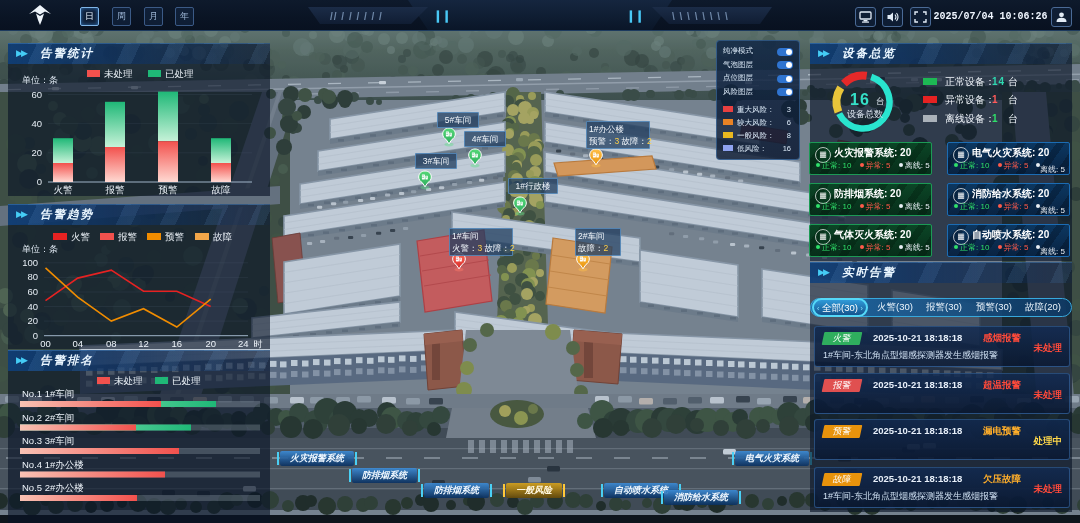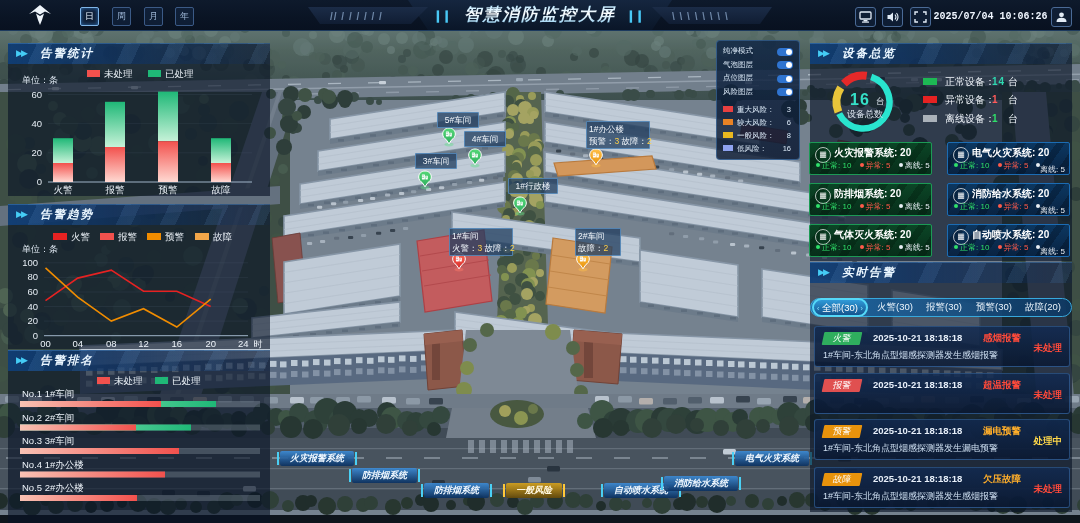--- a/index.html
+++ b/index.html
@@ -1999,21 +1999,21 @@
 <div class="sysbtn" style="left:280px;top:451px">火灾报警系统</div>
 
 <div class="sysbtn" style="left:352px;top:468px">防排烟系统</div>
 
 <div class="sysbtn" style="left:424px;top:483px">防排烟系统</div>
 
 <div class="sysbtn org" style="left:506px;top:483px">一般风险</div>
 
 <div class="sysbtn" style="left:604px;top:483px">自动喷水系统</div>
 
-<div class="sysbtn" style="left:664px;top:476px">消防给水系统</div>
+<div class="sysbtn" style="left:664px;top:490px">消防给水系统</div>
 
 <div class="sysbtn" style="left:735px;top:451px">电气火灾系统</div>
 
   <div id="header">
 
     <svg class="abs" style="left:28px;top:4px" width="24" height="22" viewBox="0 0 24 22">
       <path d="M12 1 L23 10 L17 7.5 L12 10.5 L7 7.5 L1 10 Z" fill="#eef4fa"></path>
       <path d="M12 12 L16 9.5 L14 16 L12 21 L10 16 L8 9.5 Z" fill="#eef4fa"></path>
     </svg>
 
@@ -2022,21 +2022,20 @@
     <div class="hbtn" style="left:144px">月</div>
     <div class="hbtn" style="left:175px">年</div>
 
     <div class="titleplate"></div>
     <div class="wing l"></div>
       <div class="wing r"></div>
     <div class="slash" style="left:330px">// / / / / / /</div>
     <div class="slash" style="left:672px">\ \ \ \ \ \ \ \</div>
     <div class="slash" style="left:437px;color:#49c8f5">▎▎</div>
     <div class="slash" style="left:630px;color:#49c8f5">▎▎</div>
-    <div id="title">智慧消防监控大屏</div>
 
     <div class="rbtn" style="left:855px"><svg width="13" height="12" viewBox="0 0 13 12" style="margin-top:3px">
           <rect x="1" y="1" width="11" height="7" rx="1" fill="none" stroke="#e2ecf6" stroke-width="1.3"></rect>
           <rect x="4.5" y="9" width="4" height="1.5" fill="#e2ecf6"></rect>
           <rect x="3" y="10.5" width="7" height="1.2" fill="#e2ecf6"></rect>
         </svg></div>
     <div class="rbtn" style="left:882px"><svg width="13" height="12" viewBox="0 0 13 12" style="margin-top:3px">
           <path d="M1.5 4 L4 4 L7 1.5 L7 10.5 L4 8 L1.5 8 Z" fill="#e2ecf6"></path>
           <path d="M9 3.5 Q11 6 9 8.5" stroke="#e2ecf6" stroke-width="1.1" fill="none"></path>
           <path d="M10.5 2 Q13.5 6 10.5 10" stroke="#e2ecf6" stroke-width="1.1" fill="none"></path>
@@ -2311,21 +2310,20 @@
   <div class="altime">2025-10-21 18:18:18</div>
   <div class="altype" style="color:#ff4a3a">超温报警</div>
   <div class="alstat" style="color:#ff4a3a">未处理</div>
 </div>
 
 <div class="alc" style="top:136px">
   <div class="badge" style="background:#e8930c">预警</div>
   <div class="altime">2025-10-21 18:18:18</div>
   <div class="altype" style="color:#ffae2a">漏电预警</div>
   <div class="alstat" style="color:#ffd84a">处理中</div>
-  <div class="aldesc">1#车间-东北角点型烟感探测器发生漏电预警</div>
 </div>
 
 <div class="alc" style="top:184px">
   <div class="badge" style="background:#e8930c">故障</div>
   <div class="altime">2025-10-21 18:18:18</div>
   <div class="altype" style="color:#ffae2a">欠压故障</div>
   <div class="alstat" style="color:#ff4a3a">未处理</div>
   <div class="aldesc">1#车间-东北角点型烟感探测器发生感烟报警</div>
 </div>
 </div>

